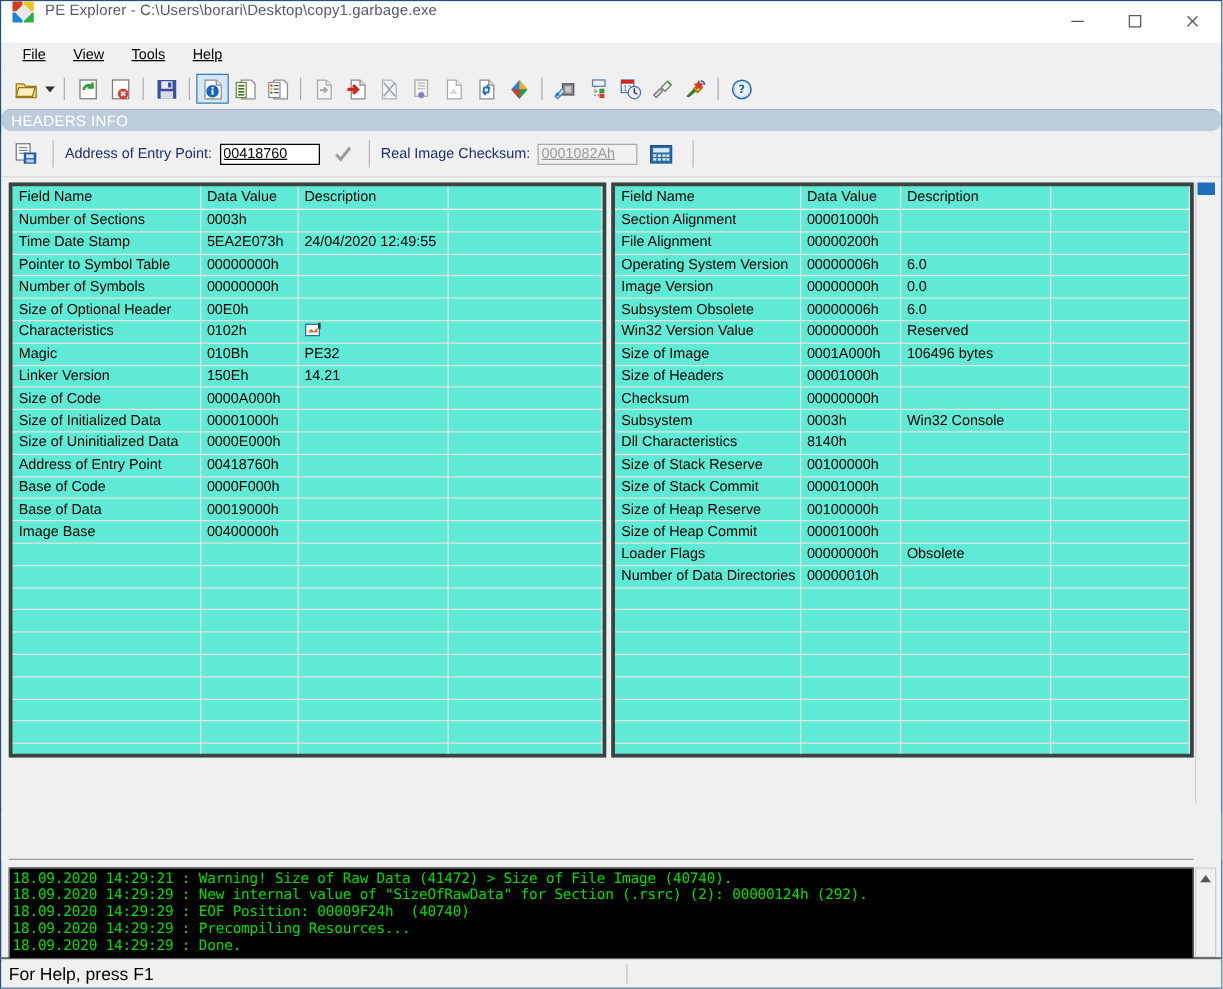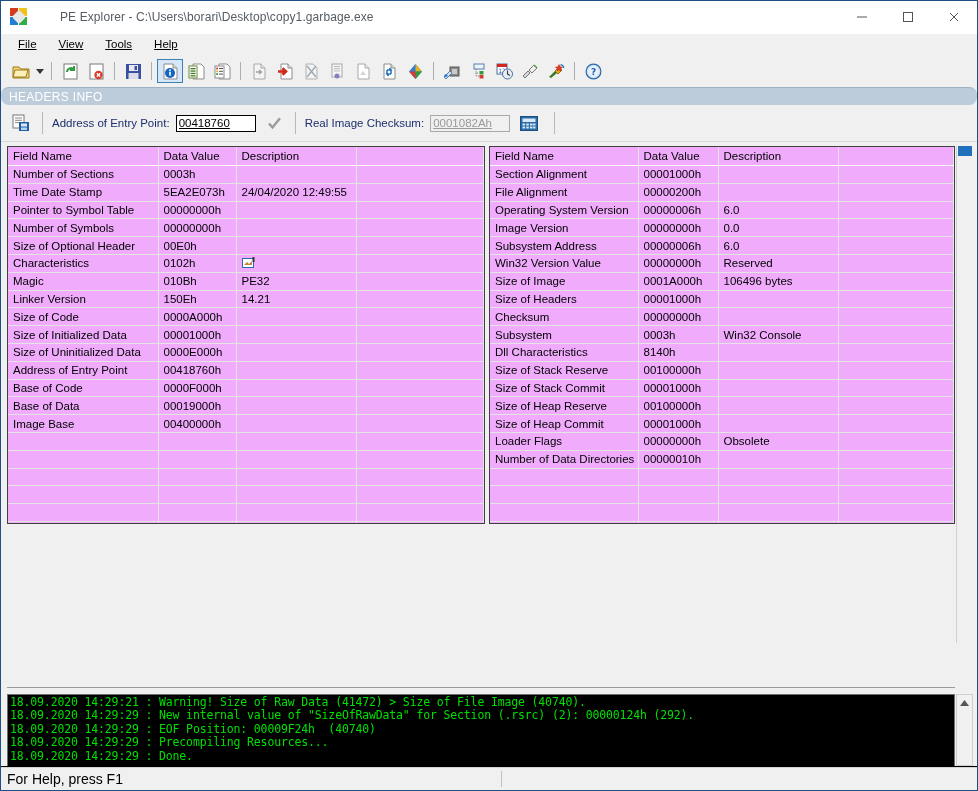--- a/index.html
+++ b/index.html
@@ -7,22 +7,22 @@
     width:978px;height:791px;overflow:hidden;
     background:#f0f0f0;
     font-family:"Liberation Sans", sans-serif;
     font-size:11px;
     -webkit-font-smoothing:none;
   }
   #app{position:relative;width:978px;height:791px;background:#f0f0f0;
        border:1px solid #1f4f82;box-sizing:border-box;overflow:hidden;}
 
   
-  .titlebar{height:32px;display:flex;align-items:center;background:#ffffff;
-            border-bottom:1px solid #ffffff;position:relative;gap:24px;}
+  .titlebar{height:32px;display:flex;align-items:flex-start;background:#ffffff;
+            border-bottom:1px solid #ffffff;position:relative;}
   .app-icon{width:18px;height:18px;margin-left:9px;margin-right:8px;flex:none;position:relative;}
   .app-icon .q{position:absolute;width:8px;height:8px;}
   .app-icon .q1{left:0;top:0;background:#d43b1c;}
   .app-icon .q2{left:9px;top:0;background:#f2c21a;}
   .app-icon .q3{left:0;top:9px;background:#1f7fd4;}
   .app-icon .q4{left:9px;top:9px;background:#2fae46;}
   .app-icon .ctr{position:absolute;left:4px;top:4px;width:10px;height:10px;background:#e8e8e8;
                  border-radius:2px;transform:rotate(45deg);}
   .title-text{color:#555c63;font-size:12px;letter-spacing:.1px;}
   .wbtns{margin-left:auto;display:flex;height:32px;}
@@ -57,21 +57,21 @@
   .eb-label{color:#1c2f6e;font-size:11.5px;margin-right:6px;white-space:nowrap;}
   .eb-input{width:80px;height:17px;border:1px solid #000;background:#fff;color:#000;
             font-family:"Liberation Sans",sans-serif;font-size:11.5px;padding:0 2px;box-sizing:border-box;
             line-height:15px;text-decoration:underline;}
   .eb-input.ro{border:1px solid #a9a9a9;background:#f0f0f0;color:#9a9a9a;width:80px;}
   .check{width:22px;margin-left:8px;display:flex;align-items:center;justify-content:center;}
   .calcbtn{width:22px;height:18px;margin-left:8px;display:flex;align-items:center;justify-content:center;}
 
   
   .tables{position:relative;height:505px;background:#f0f0f0;padding:5px 0 0 0;box-sizing:border-box;}
-  .panel{position:absolute;top:4px;height:378px;background:#f0abfc;border:1px solid #404040;
+  .panel{position:absolute;top:4px;height:460px;background:#5eead4;border:3px solid #404040;
          box-sizing:border-box;overflow:hidden;}
   .panel.left{left:6px;width:478px;}
   .panel.right{left:488px;width:466px;}
   table.grid{border-collapse:collapse;width:100%;table-layout:fixed;}
   table.grid td{height:16.8px;font-size:11.5px;color:#000;padding:0 0 0 5px;
                 border-bottom:1px solid #e4e4e4;border-right:1px solid #e4e4e4;
                 overflow:hidden;white-space:nowrap;vertical-align:middle;}
   table.grid tr.hdr td{border-bottom:1px solid #ffffff;height:18px;}
   table.grid tr.blank td{border-right:1px solid #e4e4e4;}
   .c-name{width:150px;}
@@ -588,21 +588,21 @@
               <td>6.0</td>
               <td></td>
             </tr>
             <tr>
               <td>Image Version</td>
               <td>00000000h</td>
               <td>0.0</td>
               <td></td>
             </tr>
             <tr>
-              <td>Subsystem Address</td>
+              <td>Subsystem Obsolete</td>
               <td>00000006h</td>
               <td>6.0</td>
               <td></td>
             </tr>
             <tr>
               <td>Win32 Version Value</td>
               <td>00000000h</td>
               <td>Reserved</td>
               <td></td>
             </tr>

